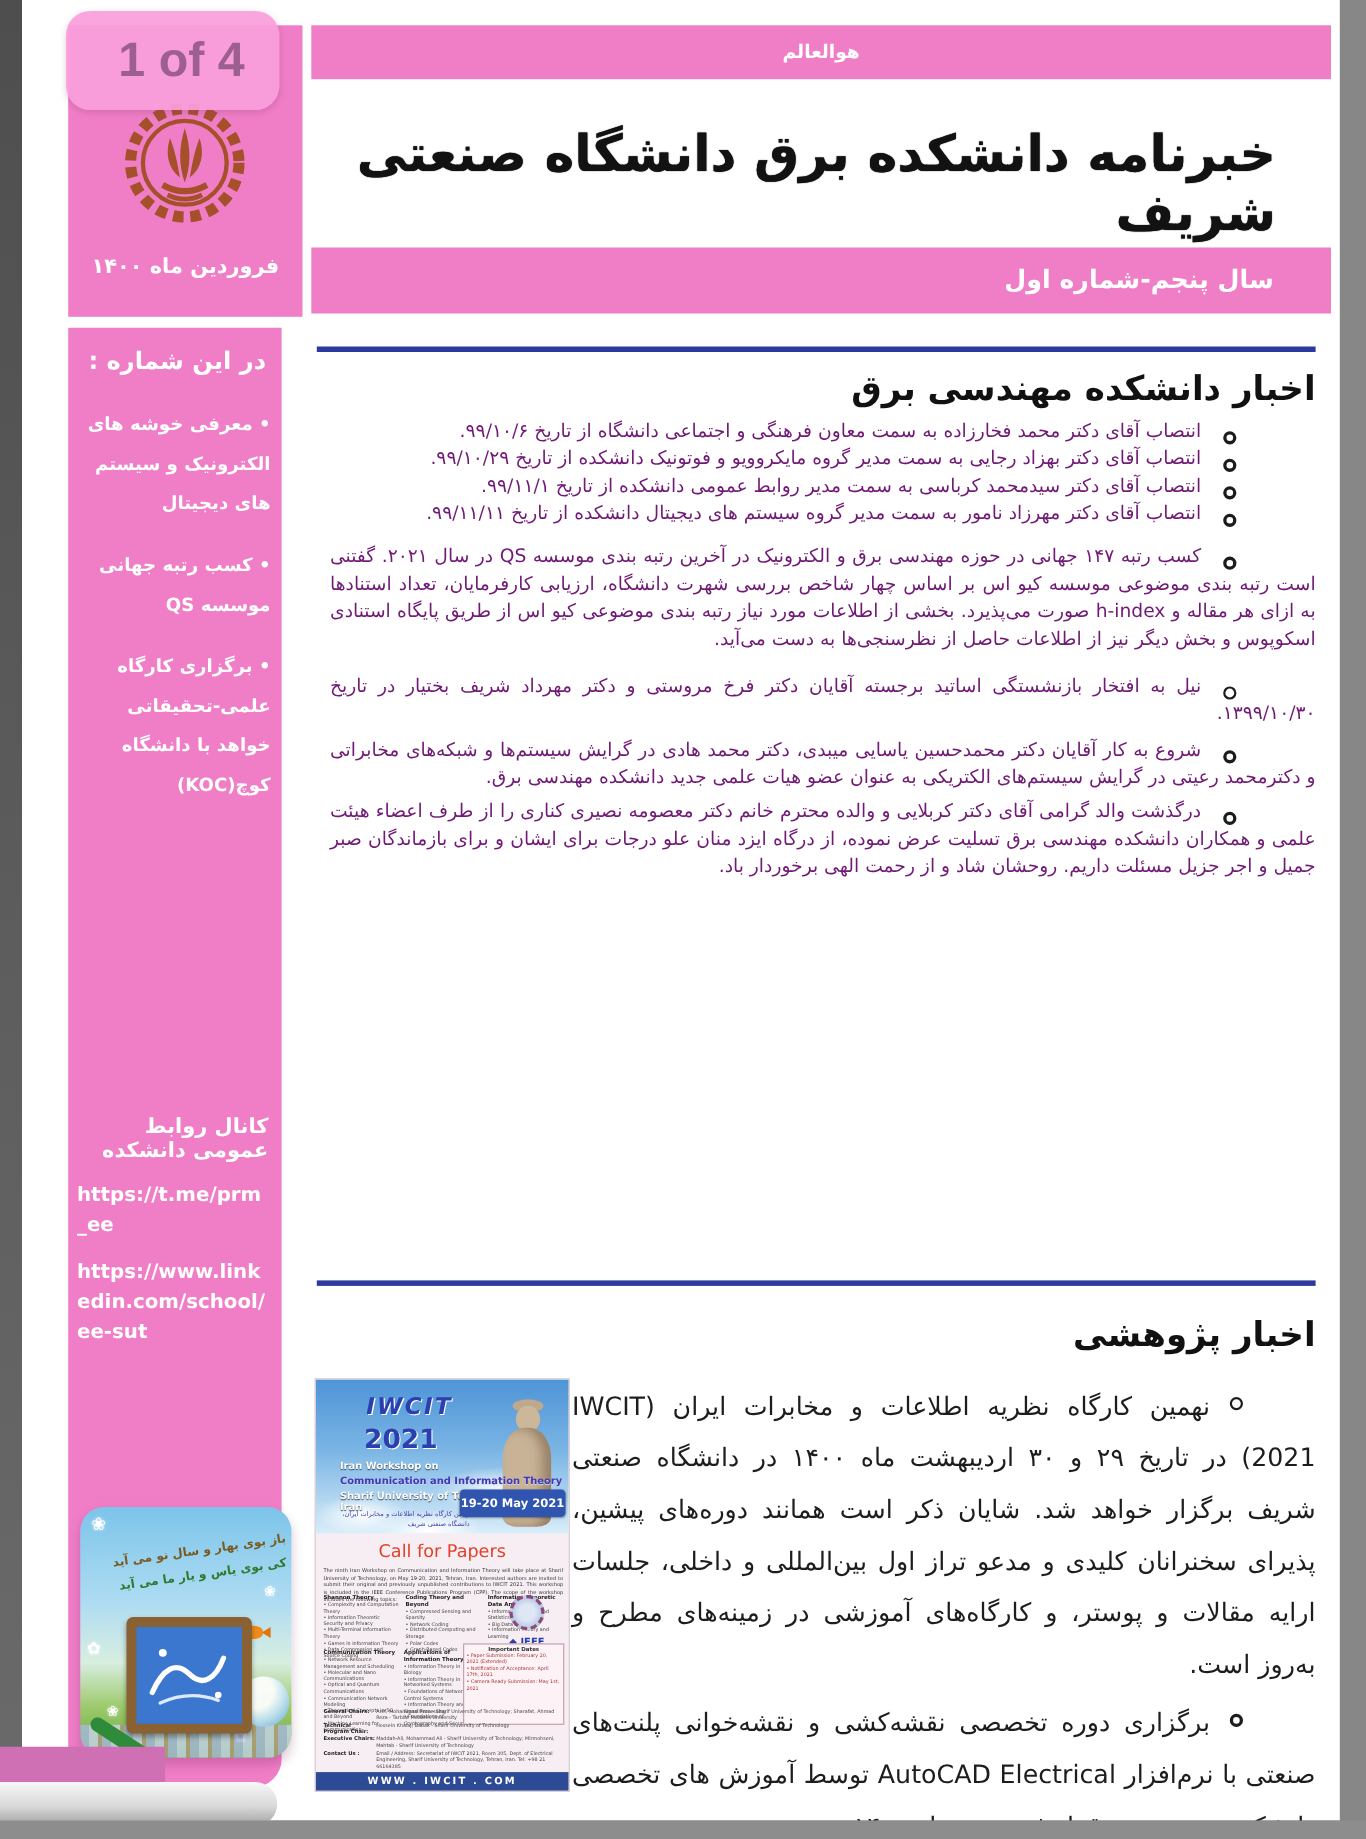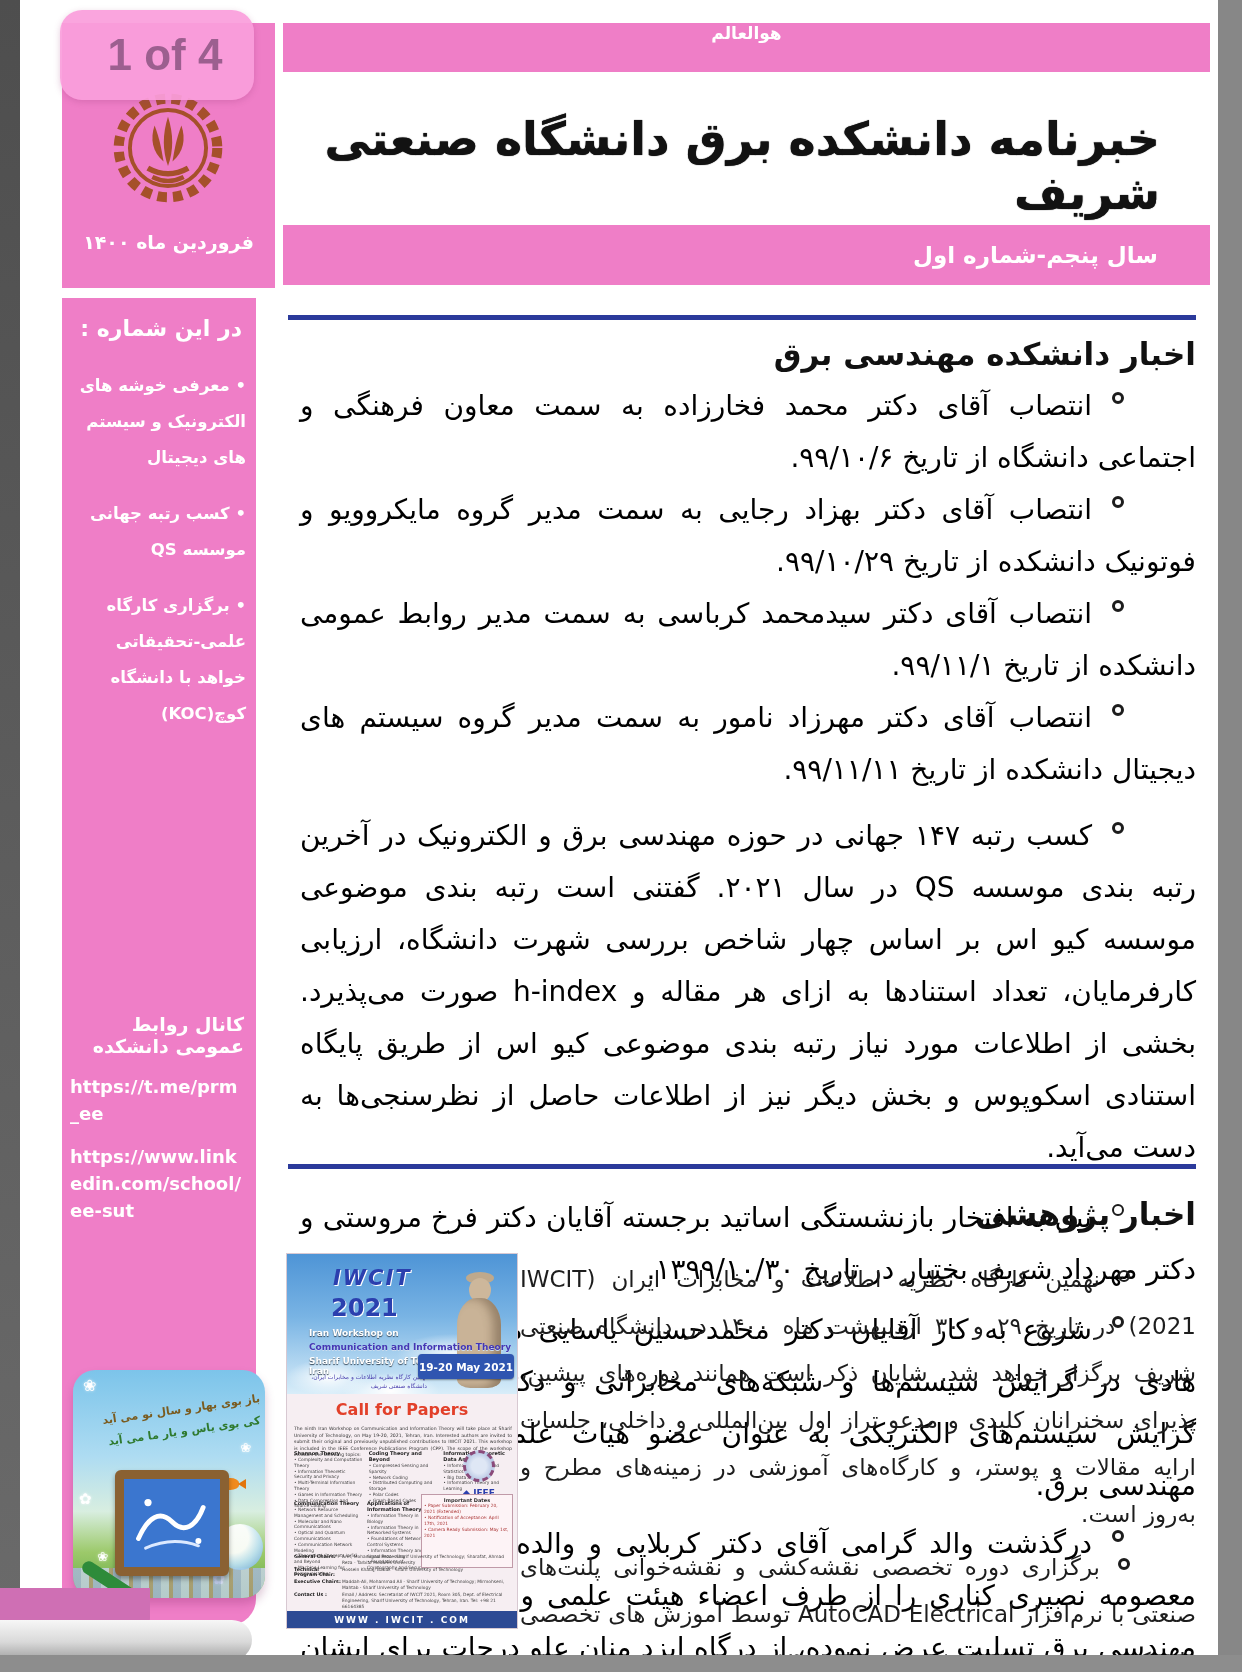--- a/index.html
+++ b/index.html
@@ -7,21 +7,21 @@
     width:1242px;height:1672px;position:relative;overflow:hidden;
     background:#878787;
     font-family:"DejaVu Sans",sans-serif;
   }
   .left-strip{position:absolute;left:0;top:0;width:20px;height:1672px;
     background:linear-gradient(180deg,#4e4e4e,#6b6b6b);}
   .page{position:absolute;left:20px;top:0;width:1198px;height:1655px;background:#ffffff;}
 
   
   .bar{position:absolute;left:263px;width:927px;background:#ef7ec7;}
-  .motto-bar{top:23px;height:49px;display:flex;align-items:flex-start;justify-content:center;}
+  .motto-bar{top:23px;height:49px;display:flex;align-items:center;justify-content:center;}
   .motto-bar span{color:#fff;font-size:17px;font-weight:bold;}
   .doc-title{position:absolute;right:58px;top:112px;width:900px;direction:rtl;
     font-size:46px;font-weight:bold;color:#121212;letter-spacing:0px;
     text-shadow:0 0 1px #000;}
   .issue-bar{top:225px;height:60px;display:flex;align-items:center;justify-content:flex-end;}
   .issue-bar span{color:#fff;font-size:23px;font-weight:bold;direction:rtl;padding-left:52px;padding-right:52px;}
 
   
   .side-top{position:absolute;left:42px;top:23px;width:213px;height:265px;background:#ef7ec7;}
   .side-logo{position:absolute;left:50px;top:66px;width:112px;height:118px;}
@@ -61,21 +61,21 @@
   .nz-fish::after{content:"";position:absolute;right:-7px;top:1px;border-top:5px solid transparent;
     border-bottom:5px solid transparent;border-left:8px solid #e2740d;transform:rotate(180deg);}
   .nz-ribbon{position:absolute;left:4px;bottom:6px;width:78px;height:13px;background:#2e8b3a;
     border-radius:7px;transform:rotate(33deg);}
 
   
   .hline{position:absolute;left:268px;width:908px;height:5px;background:#2b3a9b;}
   .sec-head{position:absolute;right:22px;direction:rtl;text-align:right;
     font-size:31px;font-weight:bold;color:#111;}
   .news{position:absolute;left:280px;top:380px;width:896px;direction:rtl;}
-  .news-item{position:relative;font-size:28px;line-height:52px;color:#000000;
+  .news-item{position:relative;font-size:17px;line-height:25px;color:#701a75;
     text-align:justify;}
   .news-item .txt{display:block;text-indent:104px;}
   .ring{position:absolute;right:72px;top:12px;width:12px;height:12px;border:3.5px solid #1c1c1c;
     border-radius:50%;box-sizing:border-box;}
   .ring.thin{border-width:2.5px;}
 
   .research-txt{position:absolute;left:500px;top:1256px;width:676px;direction:rtl;}
   .res-item{position:relative;font-size:23px;line-height:47px;color:#1d1d1d;text-align:justify;}
   .res-item .txt{display:block;text-indent:96px;}
   .res-item .ring{right:66px;top:14px;}
@@ -100,21 +100,21 @@
     text-shadow:1px 1px 0 #fff;}
   .p-l1{position:absolute;left:22px;top:74px;font-size:9px;font-weight:bold;color:#fff;text-shadow:0 1px 1px #345;}
   .p-l2{position:absolute;left:22px;top:88px;font-size:9px;font-weight:bold;color:#4436b4;text-shadow:0 1px 0 #cde;}
   .p-l3{position:absolute;left:22px;top:102px;font-size:9px;font-weight:bold;color:#fff;text-shadow:0 1px 1px #345;}
   .p-fa{position:absolute;left:10px;top:118px;font-size:6px;color:#4a3fae;direction:rtl;width:130px;
     text-align:right;line-height:9px;}
   .p-date{position:absolute;right:3px;top:100px;width:96px;height:25px;background:#2f55b0;border-radius:4px;
     color:#fff;font-size:10.5px;font-weight:bold;display:flex;align-items:center;justify-content:center;
     box-shadow:0 1px 2px rgba(0,0,0,.4);}
   .p-cfp{position:absolute;left:0;top:146px;width:100%;text-align:center;font-size:16px;
-    font-weight:bold;color:#e2402a;}
+    font-weight:normal;color:#e2402a;}
   .p-intro{position:absolute;left:7px;top:172px;width:218px;font-size:4.6px;line-height:6.5px;
     color:#333;text-align:justify;}
   .p-topics1{position:absolute;left:7px;top:196px;width:218px;display:flex;gap:6px;}
   .p-topics2{position:absolute;left:7px;top:246px;width:140px;display:flex;gap:6px;}
   .p-col{flex:1;}
   .p-col b{display:block;font-size:5px;color:#222;margin-bottom:1px;}
   .p-col span{display:block;font-size:4.4px;line-height:5.8px;color:#444;white-space:pre-line;}
   .p-logos{position:absolute;right:8px;top:196px;width:60px;text-align:center;}
   .p-sharif{width:26px;height:26px;margin:0 auto;border:3px dashed #8a4a7a;border-radius:50%;
     background:radial-gradient(circle,#dfe7f5 40%,#9fb3d9 100%);}

